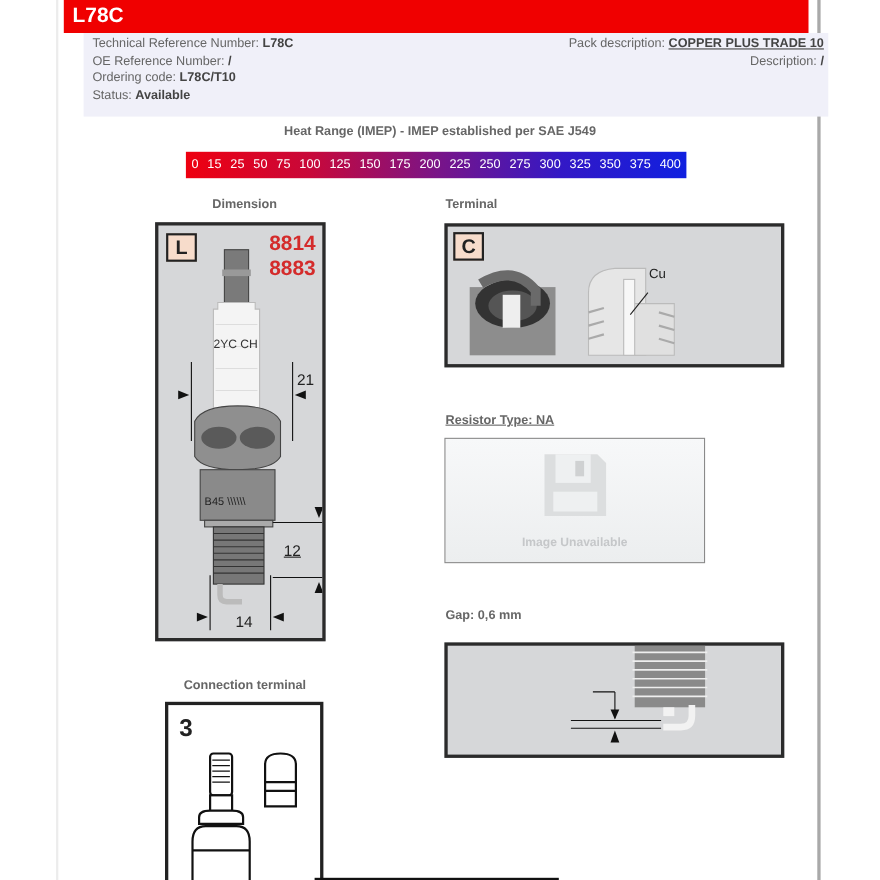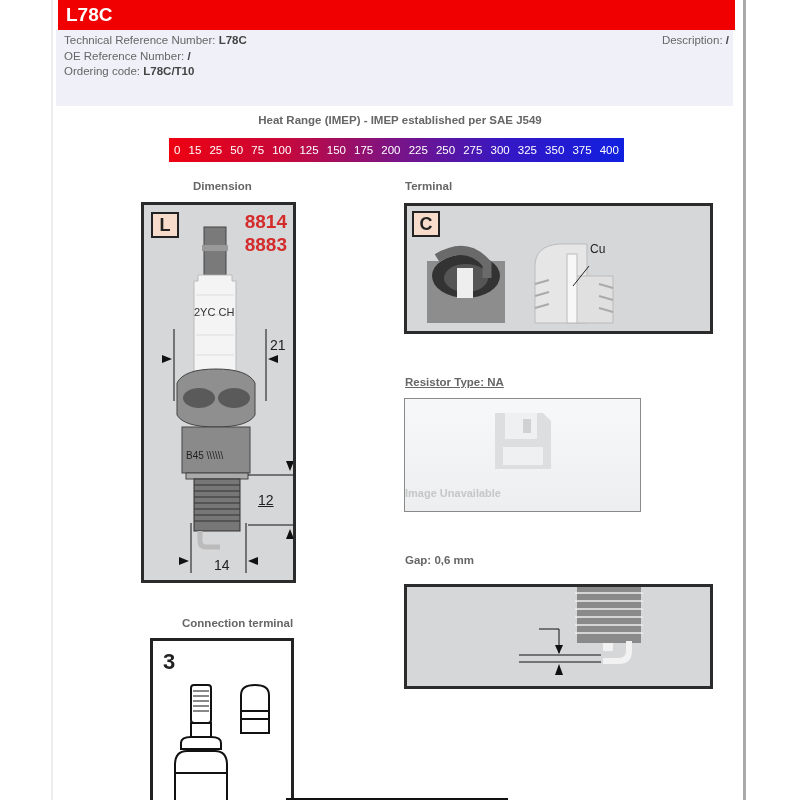--- a/index.html
+++ b/index.html
@@ -5,21 +5,21 @@
   * { box-sizing: border-box; margin: 0; padding: 0; }
   html, body { width: 800px; height: 800px; overflow: hidden; background: #ffffff; }
   body { font-family: "Liberation Sans", sans-serif; color: #555; position: relative; }
 
   .left-rule { position: absolute; left: 51px; top: 0; width: 2px; height: 800px; background: #ececec; }
   .right-rule { position: absolute; left: 743px; top: 0; width: 3px; height: 800px; background: #a9a9a9; }
 
   .title-bar { position: absolute; left: 58px; top: 0; width: 677px; height: 30px; background: #f00000; color: #fff;
                font-weight: bold; font-size: 19px; line-height: 30px; padding-left: 8px; }
 
-  .info { position: absolute; left: 56px; top: 30px; width: 677px; height: 76px; background: #f0f0f9;
+  .info { position: absolute; left: 76px; top: 30px; width: 677px; height: 76px; background: #f0f0f9;
           font-size: 11.5px; line-height: 15.6px; padding: 3px 8px 0 8px; color: #666; }
   .info .col-left { position: absolute; left: 8px; top: 3px; }
   .info .col-right { position: absolute; right: 4px; top: 3px; text-align: right; }
   .info b { color: #444; font-weight: bold; }
   .info .link { color: #444; font-weight: bold; text-decoration: underline; }
 
   .heat-title { position: absolute; left: 160px; top: 114px; width: 480px; text-align: center;
                 font-size: 11.5px; font-weight: bold; color: #666; }
   .heat-bar { position: absolute; left: 169px; top: 138px; width: 455px; height: 24px;
               background: linear-gradient(90deg, #ee0010 0%, #c8083a 25%, #7a1487 50%, #3318c6 75%, #1020e0 100%);
@@ -30,43 +30,45 @@
 
   .panel { position: absolute; background: #d6d7d9; border: 3px solid #2b2b2b; }
   .badge { position: absolute; width: 28px; height: 26px; border: 2px solid #222; background: #f7dccb;
            font-weight: bold; font-size: 18px; color: #222; text-align: center; line-height: 22px; }
   .part-nums { position: absolute; right: 6px; top: 5px; color: #d42b2b; font-weight: bold; font-size: 19px;
                line-height: 23px; text-align: right; }
   .dim-text { position: absolute; font-size: 14px; color: #222; }
 
   .unavail { position: absolute; left: 404px; top: 398px; width: 237px; height: 114px; border: 1px solid #8a8a8a;
              background: linear-gradient(180deg, #f7f8f9, #eceeef); }
-  .unavail-text { position: absolute; left: 0; width: 100%; top: 88px; text-align: left; font-size: 11px;
+  .unavail-text { position: absolute; left: 0; width: 100%; top: 88px; text-align: center; font-size: 11px;
                   font-weight: bold; color: #c5c7c9; }
 
   .conn-panel { position: absolute; left: 150px; top: 638px; width: 144px; height: 165px; border: 3px solid #222; background: #fff; }
   .conn-num { position: absolute; left: 10px; top: 8px; font-weight: bold; font-size: 22px; color: #222; }
 
   .bottom-line { position: absolute; left: 286px; top: 798px; width: 222px; height: 2px; background: #111; }
 </style>
 </head>
 <body>
 
 <div class="left-rule"></div>
 <div class="right-rule"></div>
 
 <div class="title-bar">L78C</div>
 
 <div class="info">
   <div class="col-left">
     <div><span>Technical Reference Number:</span> <b>L78C</b></div>
     <div><span>OE Reference Number:</span> <b>/</b></div>
     <div><span>Ordering code:</span> <b>L78C/T10</b></div>
+    <div><span>Status:</span> <b>Available</b></div>
   </div>
   <div class="col-right">
+    <div><span>Pack description:</span> <a class="link">COPPER PLUS TRADE 10</a></div>
     <div><span>Description:</span> <b>/</b></div>
   </div>
 </div>
 
 <div class="heat-title">Heat Range (IMEP) - IMEP established per SAE J549</div>
 <div class="heat-bar">
   <span>0</span>
   <span>15</span>
   <span>25</span>
   <span>50</span>
@@ -206,21 +208,21 @@
       <line x1="132" y1="42" x2="152" y2="42"></line>
       <line x1="152" y1="42" x2="152" y2="66"></line>
       <line x1="112" y1="68" x2="194" y2="68"></line>
       <line x1="112" y1="75" x2="194" y2="75"></line>
     </g>
     <polygon points="148,58 156,58 152,67" fill="#111"></polygon>
     <polygon points="148,88 156,88 152,77" fill="#111"></polygon>
   </svg>
 </div>
 
-<div class="section-label" style="left:167px; top:617px;margin-left:15px;">Connection terminal</div>
+<div class="section-label" style="left:167px; top:617px;">Connection terminal</div>
 <div class="conn-panel">
   <div class="conn-num">3</div>
   <svg width="138" height="159" style="position:absolute;left:0;top:0;">
     <rect x="38" y="44" width="20" height="38" rx="3" fill="#fff" stroke="#111" stroke-width="2"></rect>
     <g stroke="#111">
         <line x1="40" y1="50" x2="56" y2="50"></line>
         <line x1="40" y1="55" x2="56" y2="55"></line>
         <line x1="40" y1="60" x2="56" y2="60"></line>
         <line x1="40" y1="65" x2="56" y2="65"></line>
         <line x1="40" y1="70" x2="56" y2="70"></line>

